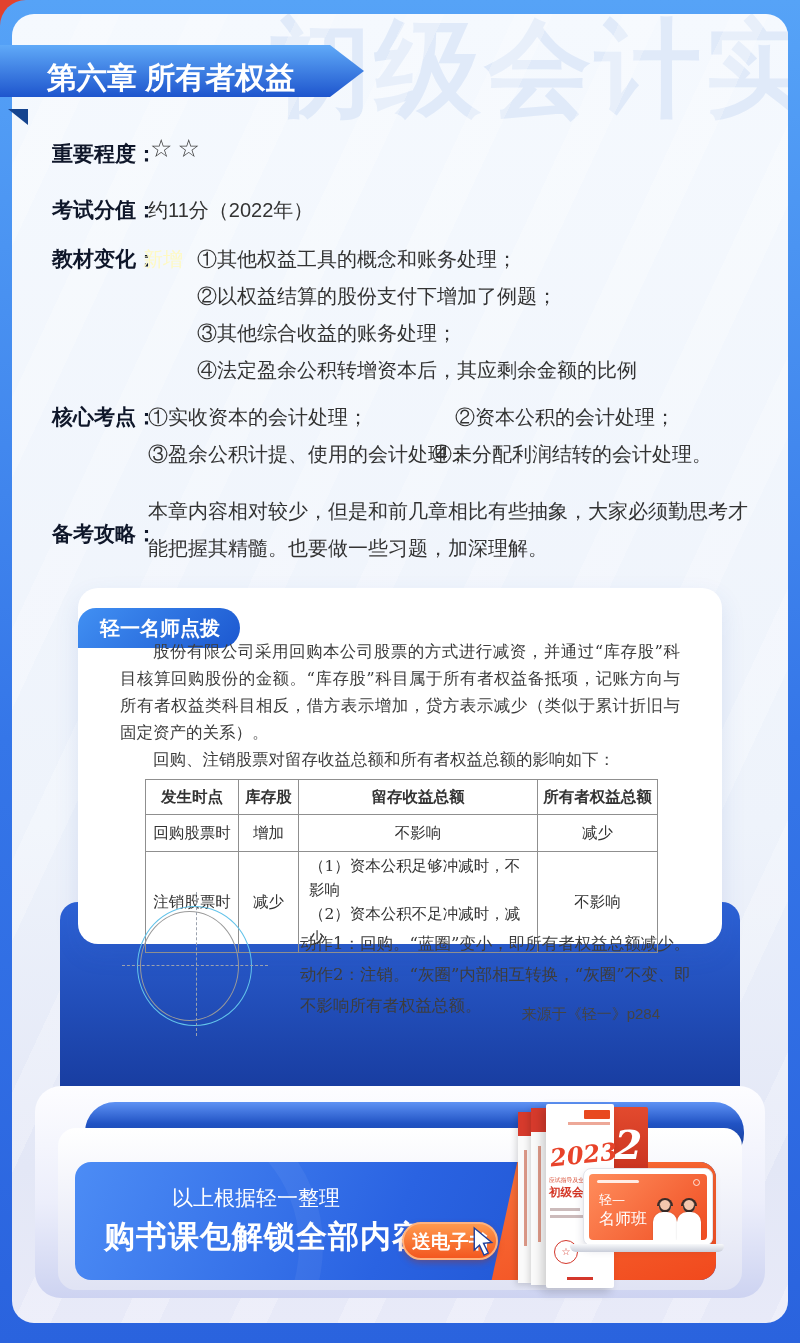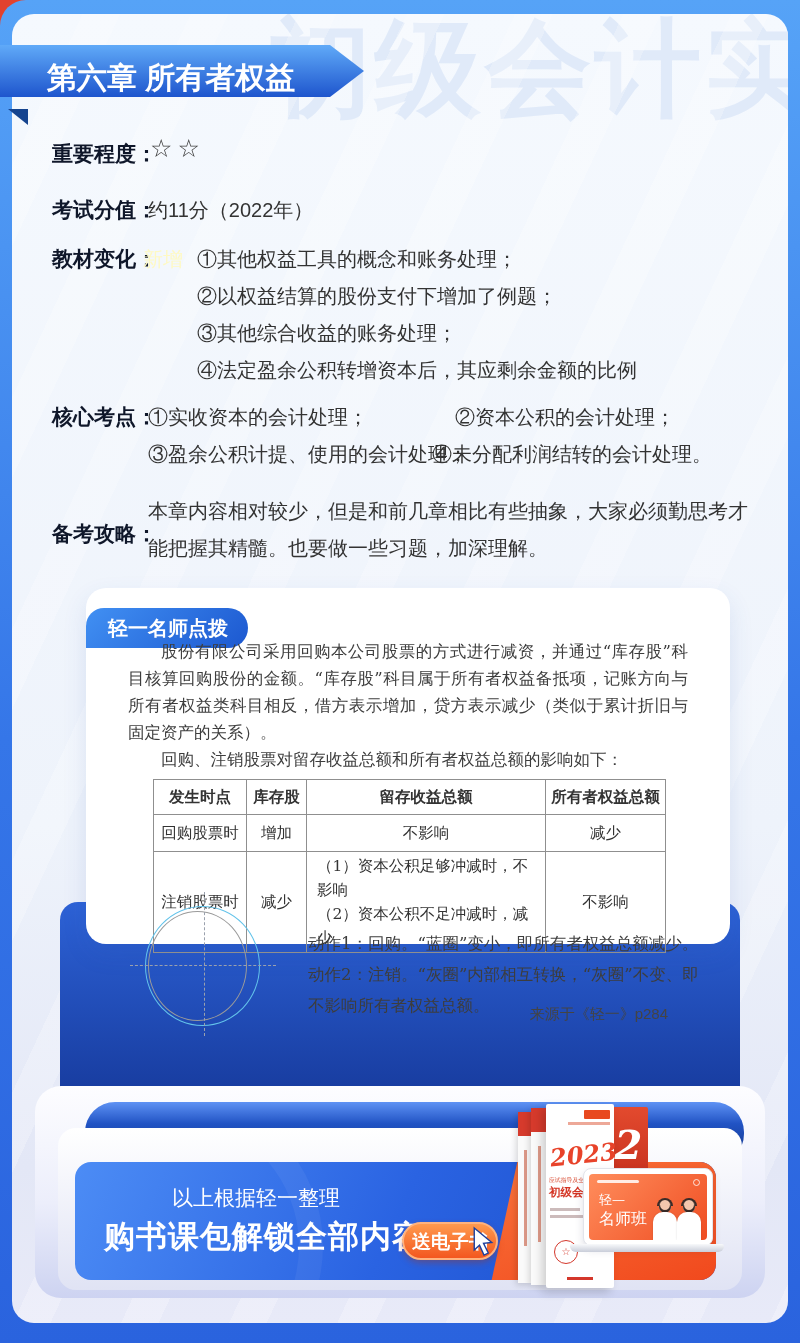--- a/index.html
+++ b/index.html
@@ -26,21 +26,21 @@
   
   .lbl{font-size:21px;font-weight:bold;color:#0f172a;z-index:6;}
   .txt{font-size:20px;color:#333;z-index:6;}
   .stars{font-size:25px;color:#3c3c3c;letter-spacing:5px;z-index:6;}
   .tag-new{font-size:20px;color:#fef9c3;z-index:6;}
   
   .darkrect{left:60px;top:902px;width:680px;height:206px;border-radius:18px;z-index:4;
             background:linear-gradient(180deg,#2d62d6,#16399b);}
   
   .tipscard{left:78px;top:588px;width:644px;height:356px;border-radius:20px;background:#fff;
-            box-shadow:0 10px 24px rgba(50,90,180,.12);z-index:5;margin-left:8px;}
+            box-shadow:0 10px 24px rgba(50,90,180,.12);z-index:5;}
   .tips-badge{left:0;top:20px;width:162px;height:40px;border-radius:18px 20px 20px 0;
               background:linear-gradient(135deg,#4190f3,#1c58d0);color:#fff;font-size:20px;
               font-weight:bold;line-height:40px;padding-left:22px;box-sizing:border-box;}
   .kai{font-family:"DejaVu Serif",serif;color:#3d3d3d;}
   .para{left:42px;width:560px;font-size:16.5px;line-height:27px;text-indent:2em;text-align:justify;}
   .ttable{left:67px;top:191px;border-collapse:collapse;table-layout:fixed;width:512px;
           font-family:"DejaVu Serif",serif;color:#333;}
   .ttable td,.ttable th{border:1px solid #8f8f8f;font-size:15.5px;text-align:center;padding:2px 4px;}
   .ttable th{font-weight:bold;height:30px;}
   .r1 td{height:32px;}

